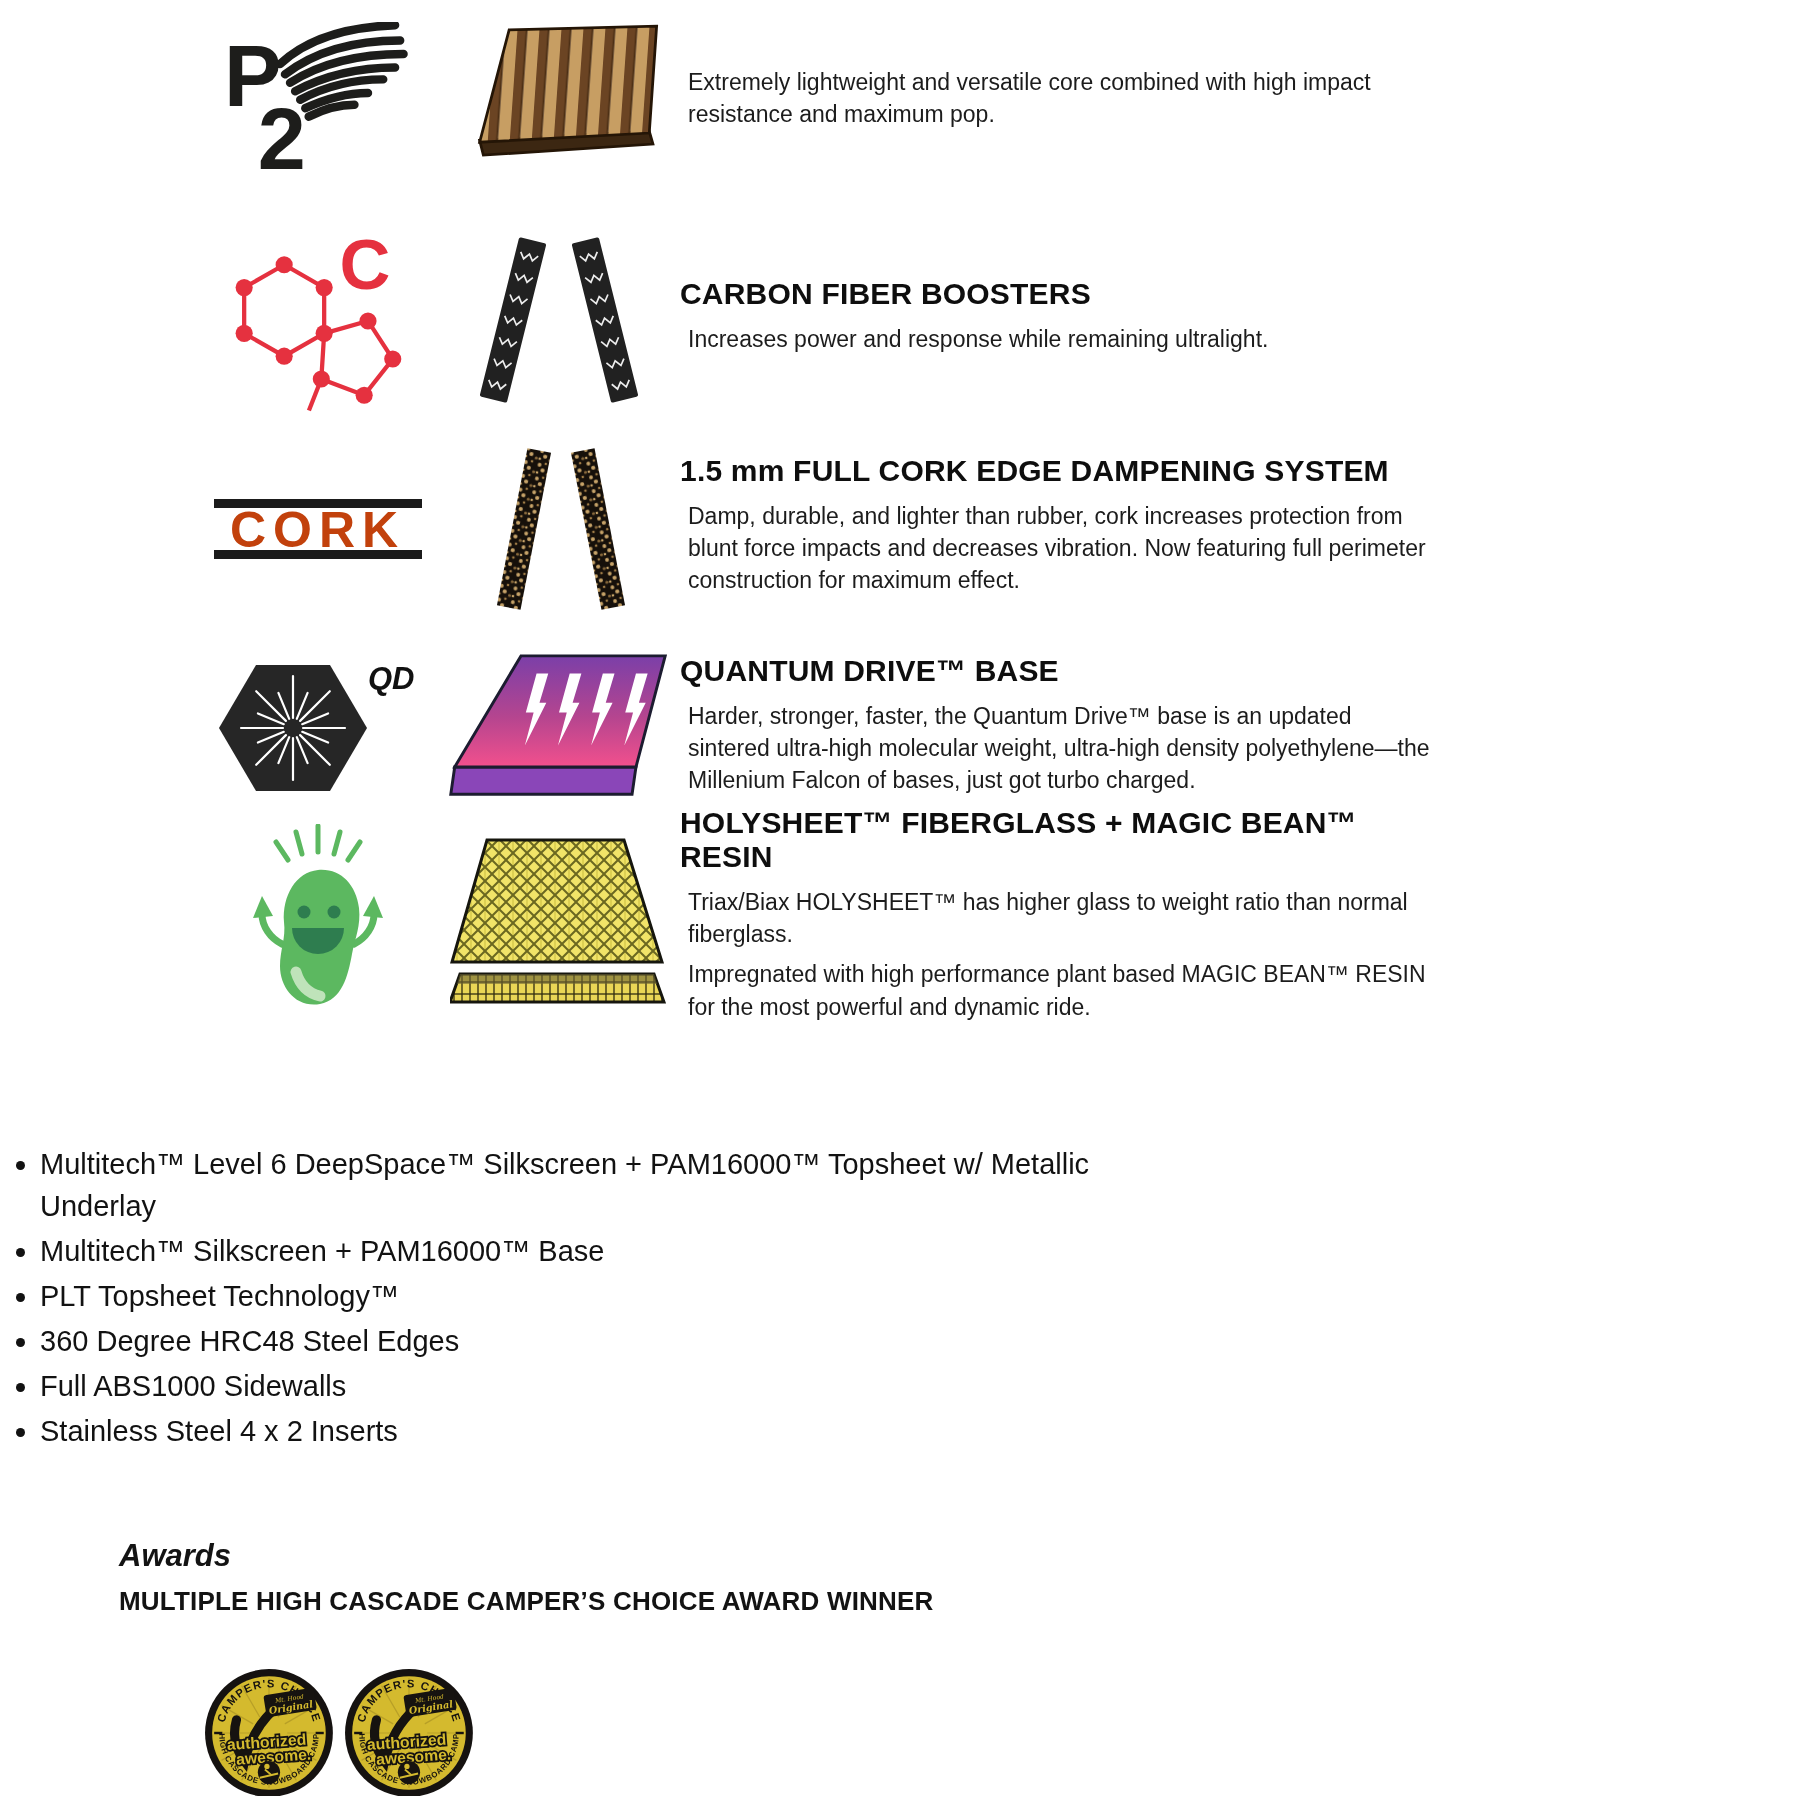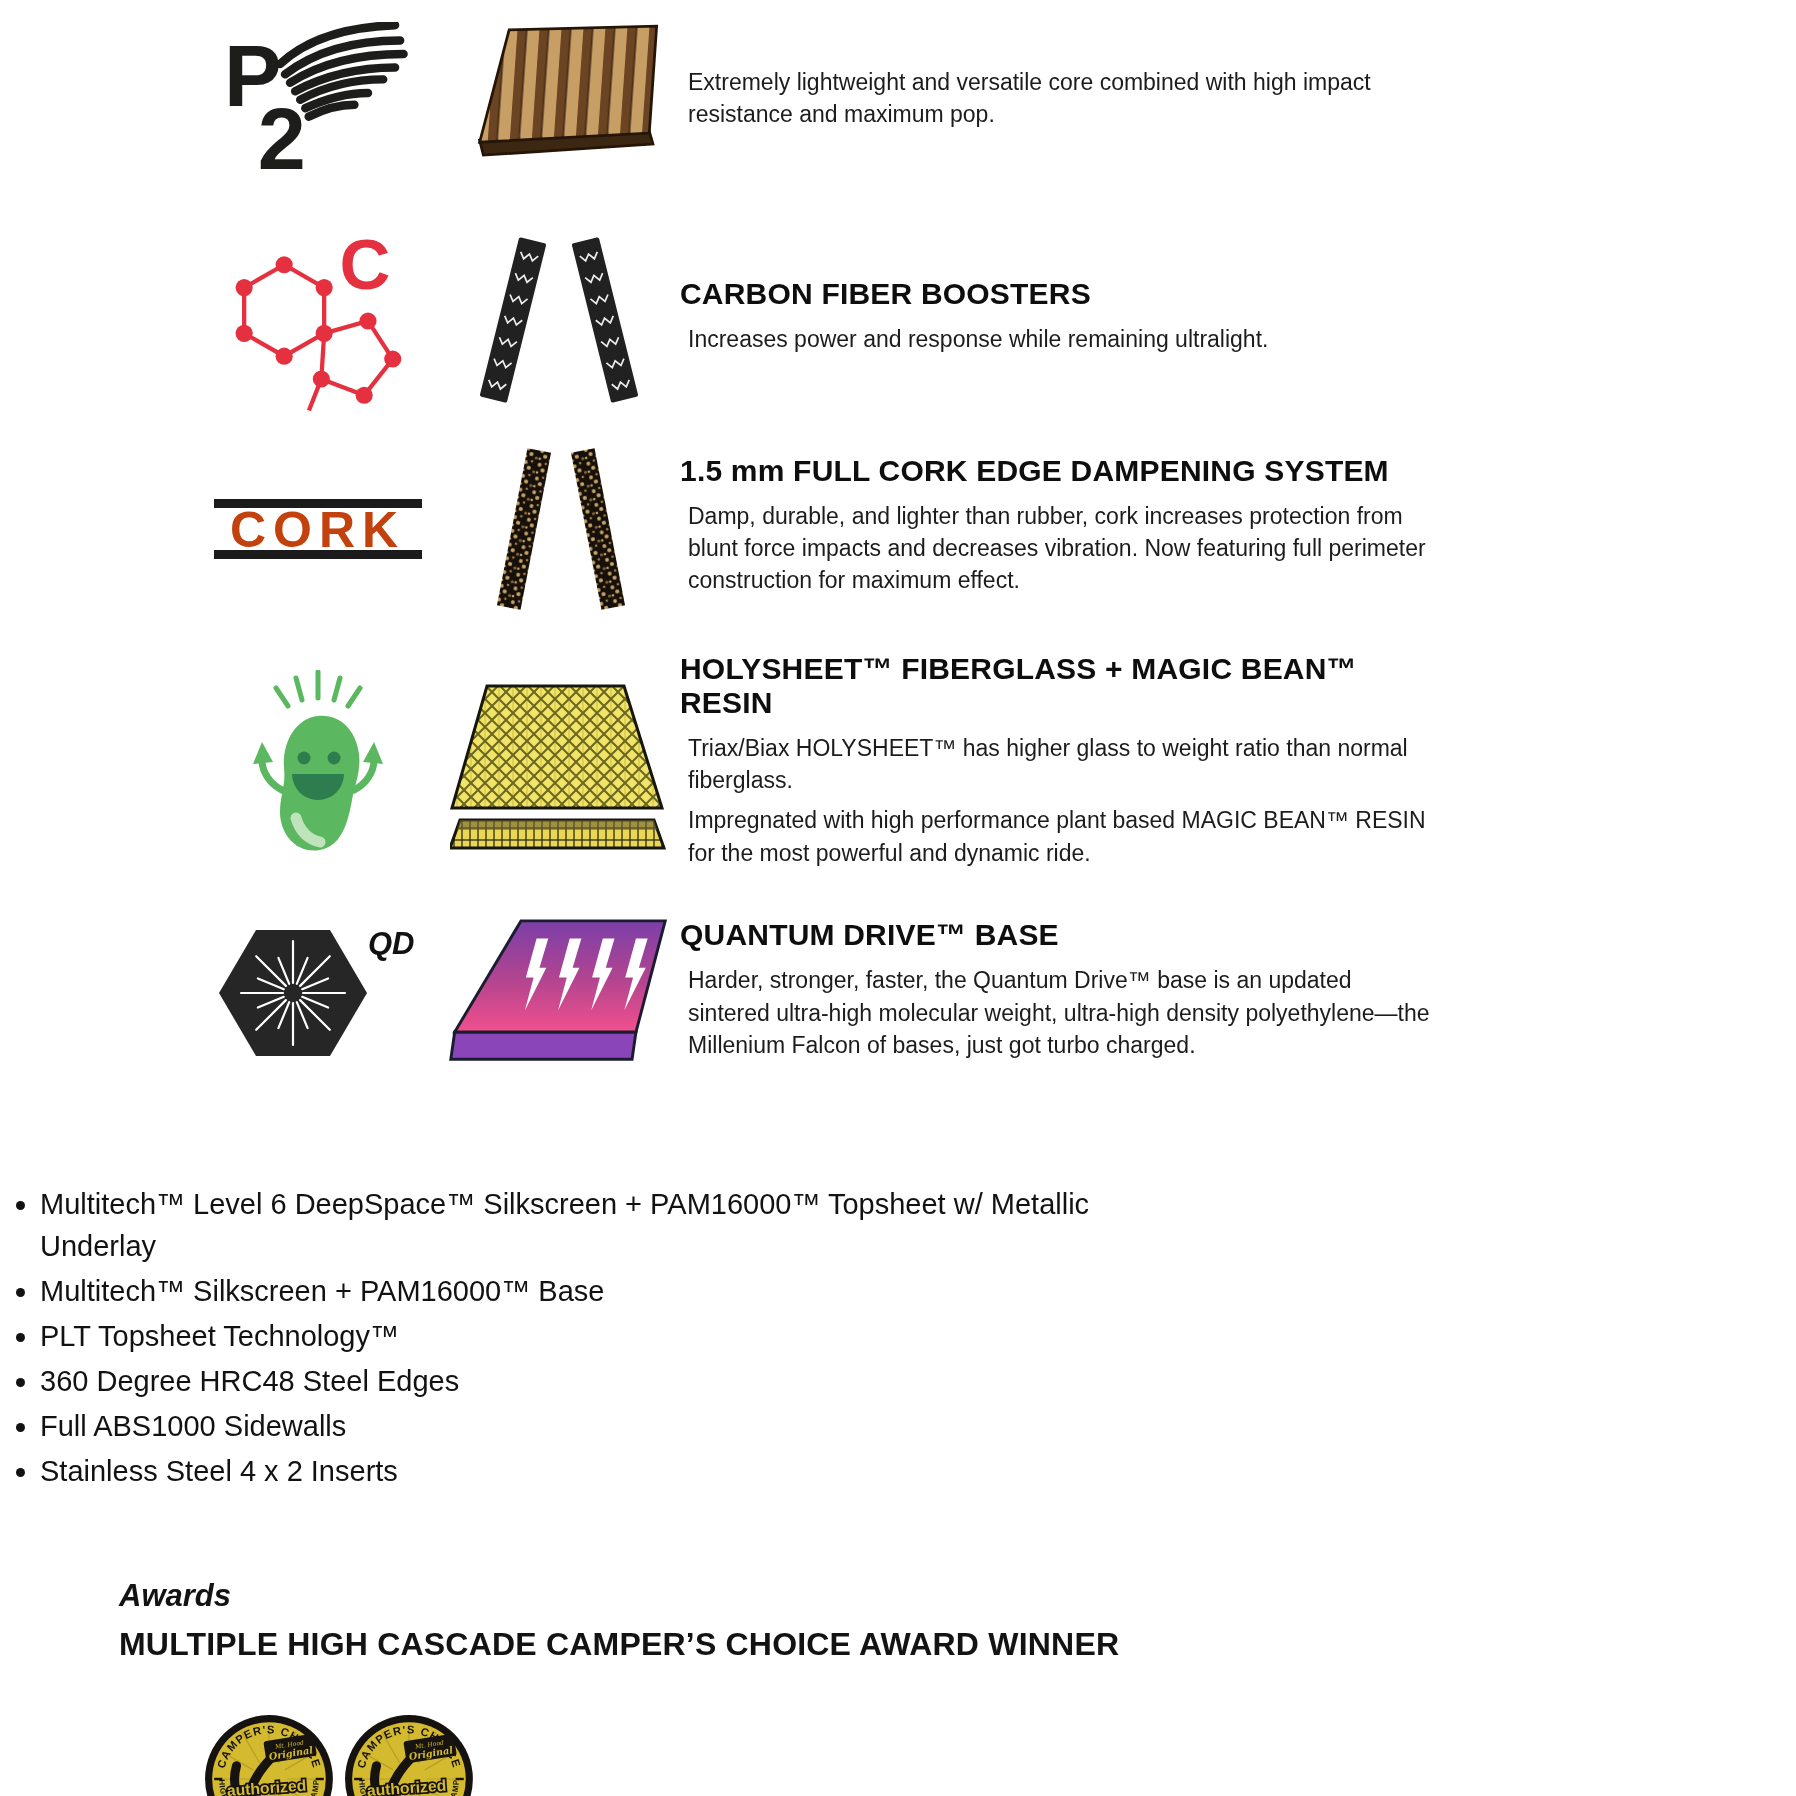--- a/index.html
+++ b/index.html
@@ -23,21 +23,21 @@
   .cork-logo { width:208px; }
   .cork-bar { height:9px; background:#1b1b1b; }
   .cork-text { font-weight:900; font-size:50px; letter-spacing:7px; color:#c2410c; line-height:1; text-align:center; margin:-3px 0 -5px 0; }
 
   .spec-section { margin-top:112px; }
   .spec-list { margin:0; }
   .spec-list li { font-size:29px; line-height:1.45; margin-bottom:3px; max-width:1110px; color:#121212; }
 
   .awards-section { margin-top:86px; padding-left:119px; }
   .awards-heading { font-size:31px; font-weight:800; font-style:italic; margin:0 0 12px 0; }
-  .awards-line { font-size:32px; font-weight:800; letter-spacing:.2px; margin:0; }
+  .awards-line { font-size:26px; font-weight:800; letter-spacing:.2px; margin:0; }
 
   .badges-row { margin-top:46px; padding-left:202px; }
 </style>
 </head>
 <body>
 
 <div class="page">
   <div class="content">
 
     <section class="feature-row row-1">
@@ -155,69 +155,20 @@
             <rect x="-12" y="-80" width="24" height="160" fill="url(#corkdots)"></rect>
           </g>
           <g transform="translate(140,83) rotate(-11)">
             <rect x="-12" y="-80" width="24" height="160" fill="url(#corkdots)"></rect>
           </g>
         </svg>
       </div>
       <div class="col-text">
         <h2 class="feature-title">1.5 mm FULL CORK EDGE DAMPENING SYSTEM</h2>
         <p class="feature-desc">Damp, durable, and lighter than rubber, cork increases protection from blunt force impacts and decreases vibration. Now featuring full perimeter construction for maximum effect.</p>
-      </div>
-    </section>
-
-    <section class="feature-row row-4">
-      <div class="col-brand">
-        <svg width="152" height="188" viewBox="0 0 152 188">
-          <g stroke="#5cb860" stroke-width="5" stroke-linecap="round">
-            <path d="M46,36 L34,18"></path>
-              <path d="M60,30 L54,8"></path>
-              <path d="M76,28 L76,2"></path>
-            <path d="M92,30 L98,8"></path>
-              <path d="M106,36 L118,18"></path>
-          </g>
-          <path d="M40,120 C28,114 20,102 20,90" stroke="#5cb860" stroke-width="7" fill="none" stroke-linecap="round"></path>
-          <polygon points="11,94 20,72 31,92" fill="#5cb860"></polygon>
-          <path d="M112,120 C124,114 132,102 132,90" stroke="#5cb860" stroke-width="7" fill="none" stroke-linecap="round"></path>
-          <polygon points="121,92 132,72 141,94" fill="#5cb860"></polygon>
-          <path d="M76,46 C98,44 114,60 117,84 C119,102 113,114 110,130 C106,152 100,176 78,180 C54,184 38,164 38,142 C38,126 44,114 42,98 C40,72 54,48 76,46 Z" fill="#5cb860"></path>
-          <circle cx="62" cy="88" r="6.5" fill="#2e7d4f"></circle>
-          <circle cx="92" cy="88" r="6.5" fill="#2e7d4f"></circle>
-          <path d="M50,104 A26,26 0 0 0 102,104 Z" fill="#2e7d4f"></path>
-          <path d="M54,148 Q60,168 78,172" stroke="#bfe3ba" stroke-width="11" fill="none" stroke-linecap="round"></path>
-        </svg>
-      </div>
-      <div class="col-material">
-        <svg width="216" height="172" viewBox="0 0 216 172">
-          <defs>
-            <pattern id="glassx" width="14" height="14" patternUnits="userSpaceOnUse">
-              <rect width="14" height="14" fill="#f1e468"></rect>
-              <path d="M7,0 V14" stroke="#c9bd3e" stroke-width="1"></path>
-              <path d="M0,14 L14,0" stroke="#6b6820" stroke-width="2"></path>
-              <path d="M0,0 L14,14" stroke="#6b6820" stroke-width="2"></path>
-            </pattern>
-            <pattern id="basketw" width="16" height="12" patternUnits="userSpaceOnUse">
-              <rect width="16" height="12" fill="#e9d656"></rect>
-              <path d="M0,6 H16" stroke="#2f2c0e" stroke-width="1.3"></path>
-              <path d="M4,0 V12" stroke="#2f2c0e" stroke-width="1.3"></path>
-              <path d="M12,0 V12" stroke="#2f2c0e" stroke-width="1.3"></path>
-            </pattern>
-          </defs>
-          <polygon points="37,8 174,8 212,130 2,130" fill="url(#glassx)" stroke="#16160e" stroke-width="3"></polygon>
-          <polygon points="10,142 204,142 214,170 0,170" fill="url(#basketw)" stroke="#16160e" stroke-width="3"></polygon>
-          <polygon points="10,142 204,142 207,152 7,152" fill="#6d6434" opacity="0.6"></polygon>
-        </svg>
-      </div>
-      <div class="col-text">
-        <h2 class="feature-title">HOLYSHEET™ FIBERGLASS + MAGIC BEAN™ RESIN</h2>
-        <p class="feature-desc">Triax/Biax HOLYSHEET™ has higher glass to weight ratio than normal fiberglass.</p>
-        <p class="feature-desc">Impregnated with high performance plant based MAGIC BEAN™ RESIN for the most powerful and dynamic ride.</p>
       </div>
     </section>
 
     <section class="feature-row row-5">
       <div class="col-brand">
         <svg width="200" height="148" viewBox="0 0 200 148">
           <polygon points="38,10 112,10 149,73 112,136 38,136 1,73" fill="#262626"></polygon>
           <g stroke="#ffffff" stroke-width="2.2" stroke-linecap="round">
             <line x1="85" y1="73" x2="127" y2="73"></line>
               <line x1="84.2" y1="69.2" x2="110.1" y2="58.5"></line>
@@ -253,20 +204,69 @@
           <polygon points="80,4 228,4 198,118 12,118" fill="url(#qgrad)" stroke="#1c1c30" stroke-width="3"></polygon>
           <use href="#bolt" x="82" y="22"></use>
           <use href="#bolt" x="116" y="22"></use>
           <use href="#bolt" x="150" y="22"></use>
           <use href="#bolt" x="184" y="22"></use>
         </svg>
       </div>
       <div class="col-text">
         <h2 class="feature-title">QUANTUM DRIVE™ BASE</h2>
         <p class="feature-desc">Harder, stronger, faster, the Quantum Drive™ base is an updated sintered ultra-high molecular weight, ultra-high density polyethylene—the Millenium Falcon of bases, just got turbo charged.</p>
+      </div>
+    </section>
+
+    <section class="feature-row row-4">
+      <div class="col-brand">
+        <svg width="152" height="188" viewBox="0 0 152 188">
+          <g stroke="#5cb860" stroke-width="5" stroke-linecap="round">
+            <path d="M46,36 L34,18"></path>
+              <path d="M60,30 L54,8"></path>
+              <path d="M76,28 L76,2"></path>
+            <path d="M92,30 L98,8"></path>
+              <path d="M106,36 L118,18"></path>
+          </g>
+          <path d="M40,120 C28,114 20,102 20,90" stroke="#5cb860" stroke-width="7" fill="none" stroke-linecap="round"></path>
+          <polygon points="11,94 20,72 31,92" fill="#5cb860"></polygon>
+          <path d="M112,120 C124,114 132,102 132,90" stroke="#5cb860" stroke-width="7" fill="none" stroke-linecap="round"></path>
+          <polygon points="121,92 132,72 141,94" fill="#5cb860"></polygon>
+          <path d="M76,46 C98,44 114,60 117,84 C119,102 113,114 110,130 C106,152 100,176 78,180 C54,184 38,164 38,142 C38,126 44,114 42,98 C40,72 54,48 76,46 Z" fill="#5cb860"></path>
+          <circle cx="62" cy="88" r="6.5" fill="#2e7d4f"></circle>
+          <circle cx="92" cy="88" r="6.5" fill="#2e7d4f"></circle>
+          <path d="M50,104 A26,26 0 0 0 102,104 Z" fill="#2e7d4f"></path>
+          <path d="M54,148 Q60,168 78,172" stroke="#bfe3ba" stroke-width="11" fill="none" stroke-linecap="round"></path>
+        </svg>
+      </div>
+      <div class="col-material">
+        <svg width="216" height="172" viewBox="0 0 216 172">
+          <defs>
+            <pattern id="glassx" width="14" height="14" patternUnits="userSpaceOnUse">
+              <rect width="14" height="14" fill="#f1e468"></rect>
+              <path d="M7,0 V14" stroke="#c9bd3e" stroke-width="1"></path>
+              <path d="M0,14 L14,0" stroke="#6b6820" stroke-width="2"></path>
+              <path d="M0,0 L14,14" stroke="#6b6820" stroke-width="2"></path>
+            </pattern>
+            <pattern id="basketw" width="16" height="12" patternUnits="userSpaceOnUse">
+              <rect width="16" height="12" fill="#e9d656"></rect>
+              <path d="M0,6 H16" stroke="#2f2c0e" stroke-width="1.3"></path>
+              <path d="M4,0 V12" stroke="#2f2c0e" stroke-width="1.3"></path>
+              <path d="M12,0 V12" stroke="#2f2c0e" stroke-width="1.3"></path>
+            </pattern>
+          </defs>
+          <polygon points="37,8 174,8 212,130 2,130" fill="url(#glassx)" stroke="#16160e" stroke-width="3"></polygon>
+          <polygon points="10,142 204,142 214,170 0,170" fill="url(#basketw)" stroke="#16160e" stroke-width="3"></polygon>
+          <polygon points="10,142 204,142 207,152 7,152" fill="#6d6434" opacity="0.6"></polygon>
+        </svg>
+      </div>
+      <div class="col-text">
+        <h2 class="feature-title">HOLYSHEET™ FIBERGLASS + MAGIC BEAN™ RESIN</h2>
+        <p class="feature-desc">Triax/Biax HOLYSHEET™ has higher glass to weight ratio than normal fiberglass.</p>
+        <p class="feature-desc">Impregnated with high performance plant based MAGIC BEAN™ RESIN for the most powerful and dynamic ride.</p>
       </div>
     </section>
 
     <section class="spec-section">
       <ul class="spec-list">
           <li>Multitech™ Level 6 DeepSpace™ Silkscreen + PAM16000™ Topsheet w/ Metallic Underlay</li>
           <li>Multitech™ Silkscreen + PAM16000™ Base</li>
           <li>PLT Topsheet Technology™</li>
           <li>360 Degree HRC48 Steel Edges</li>
           <li>Full ABS1000 Sidewalls</li>

